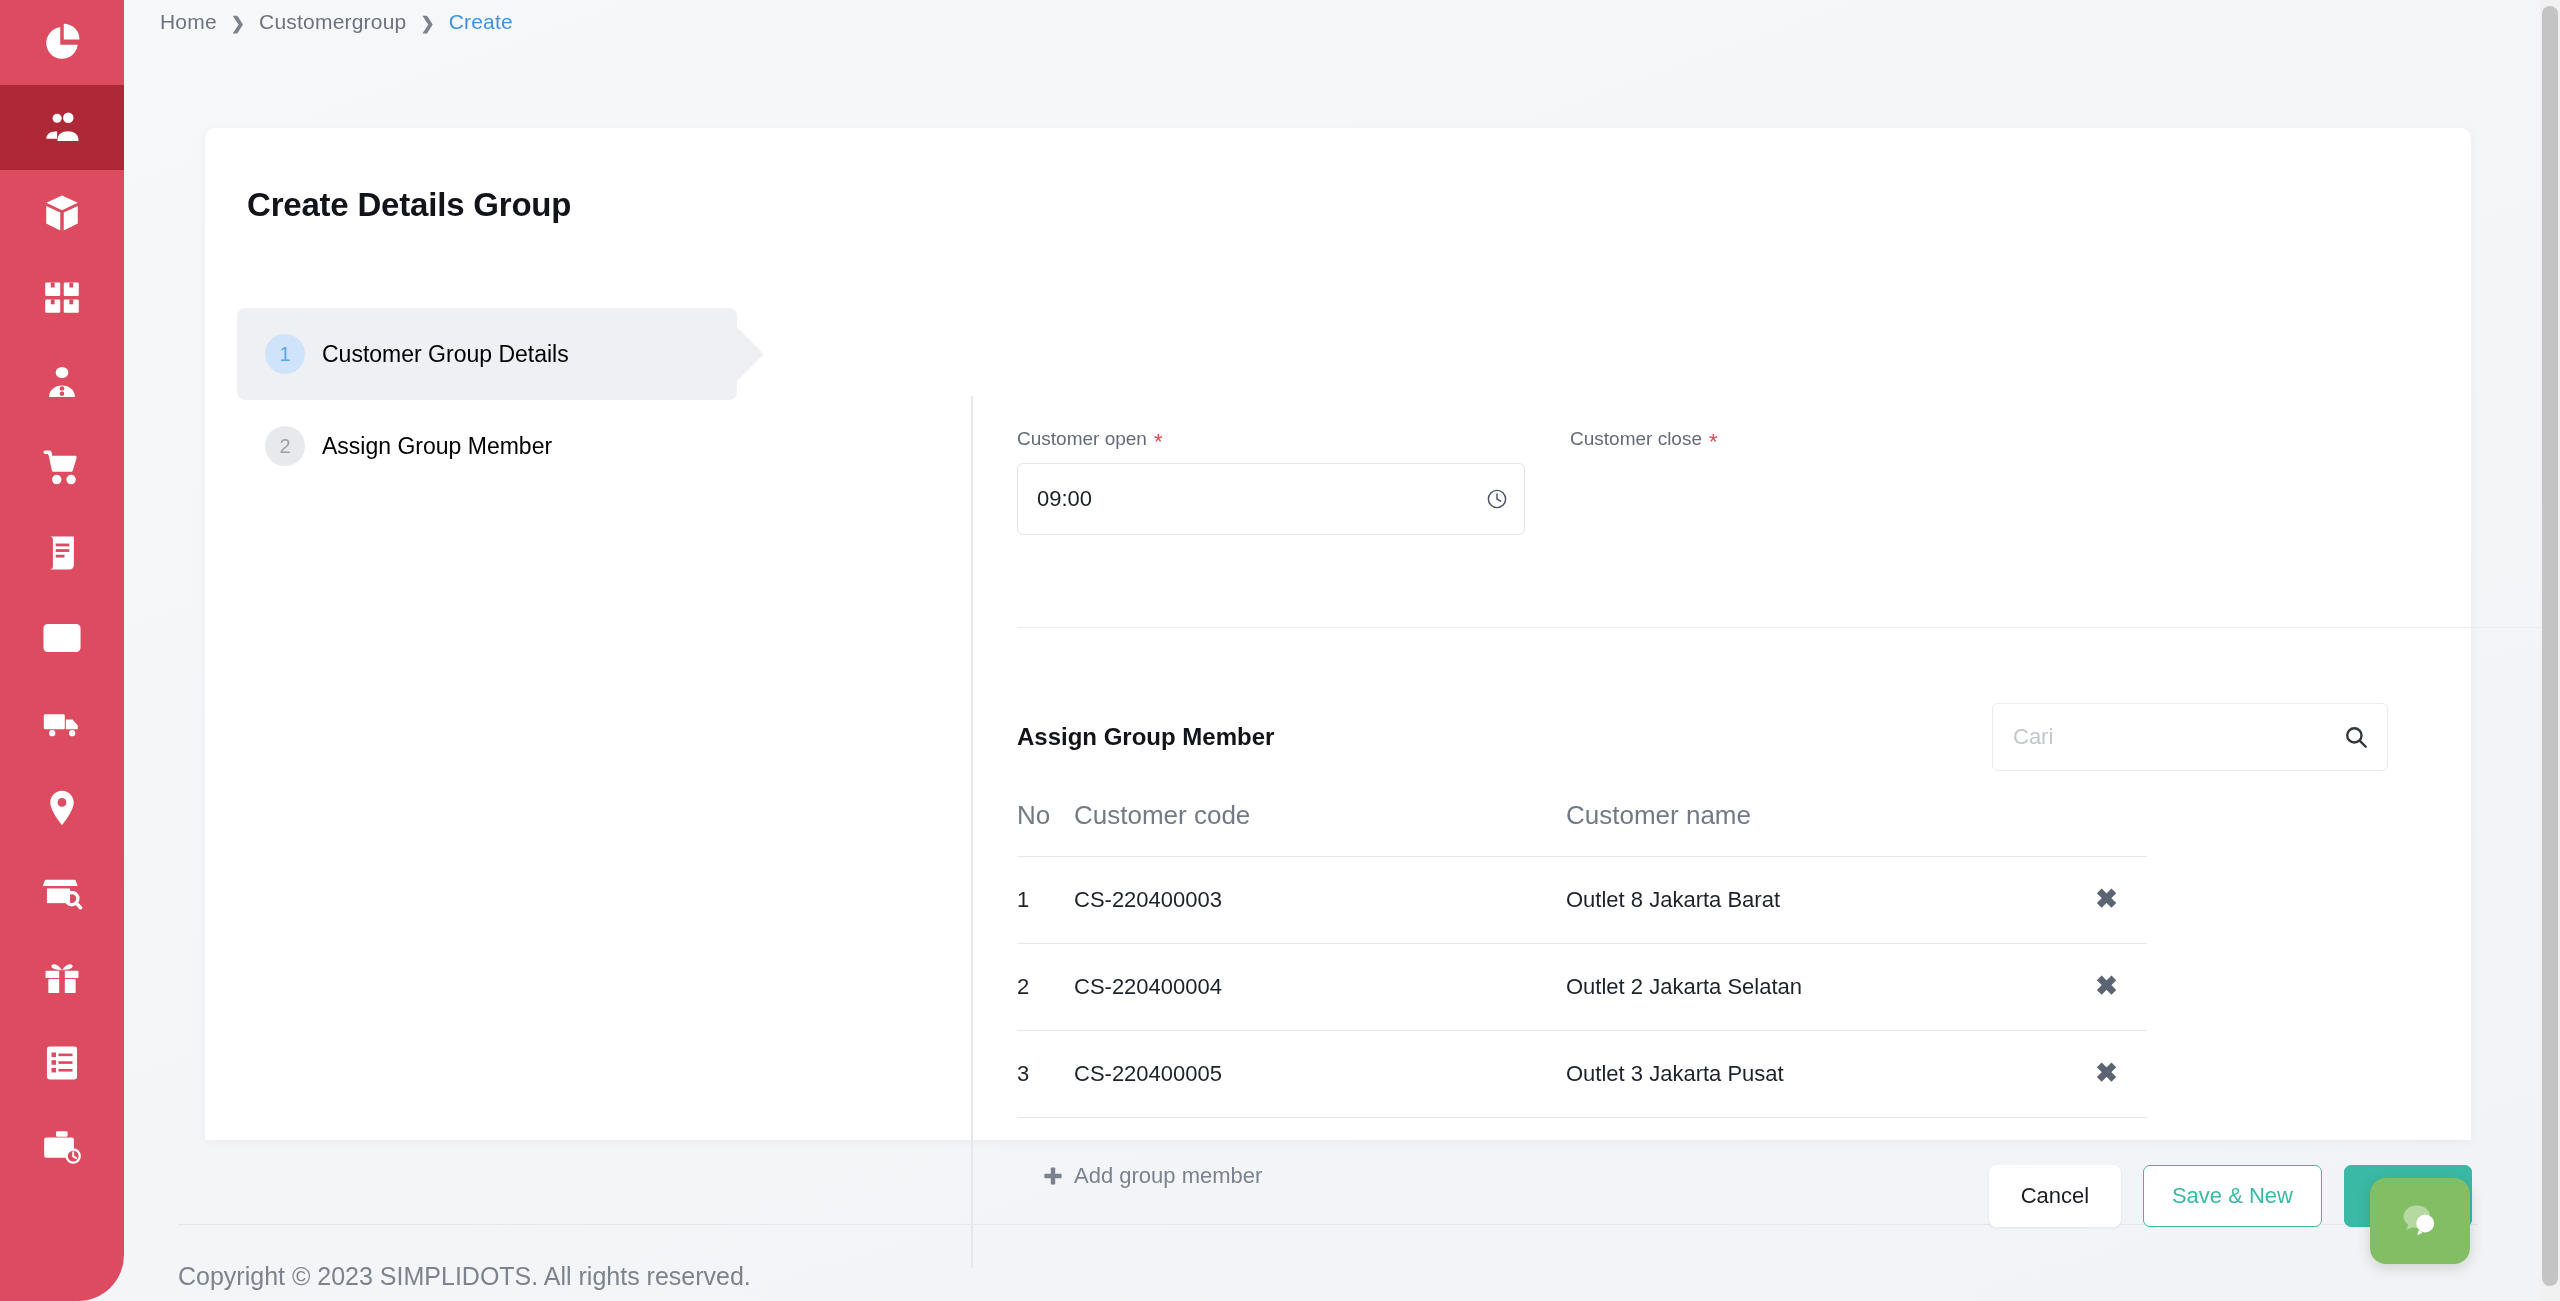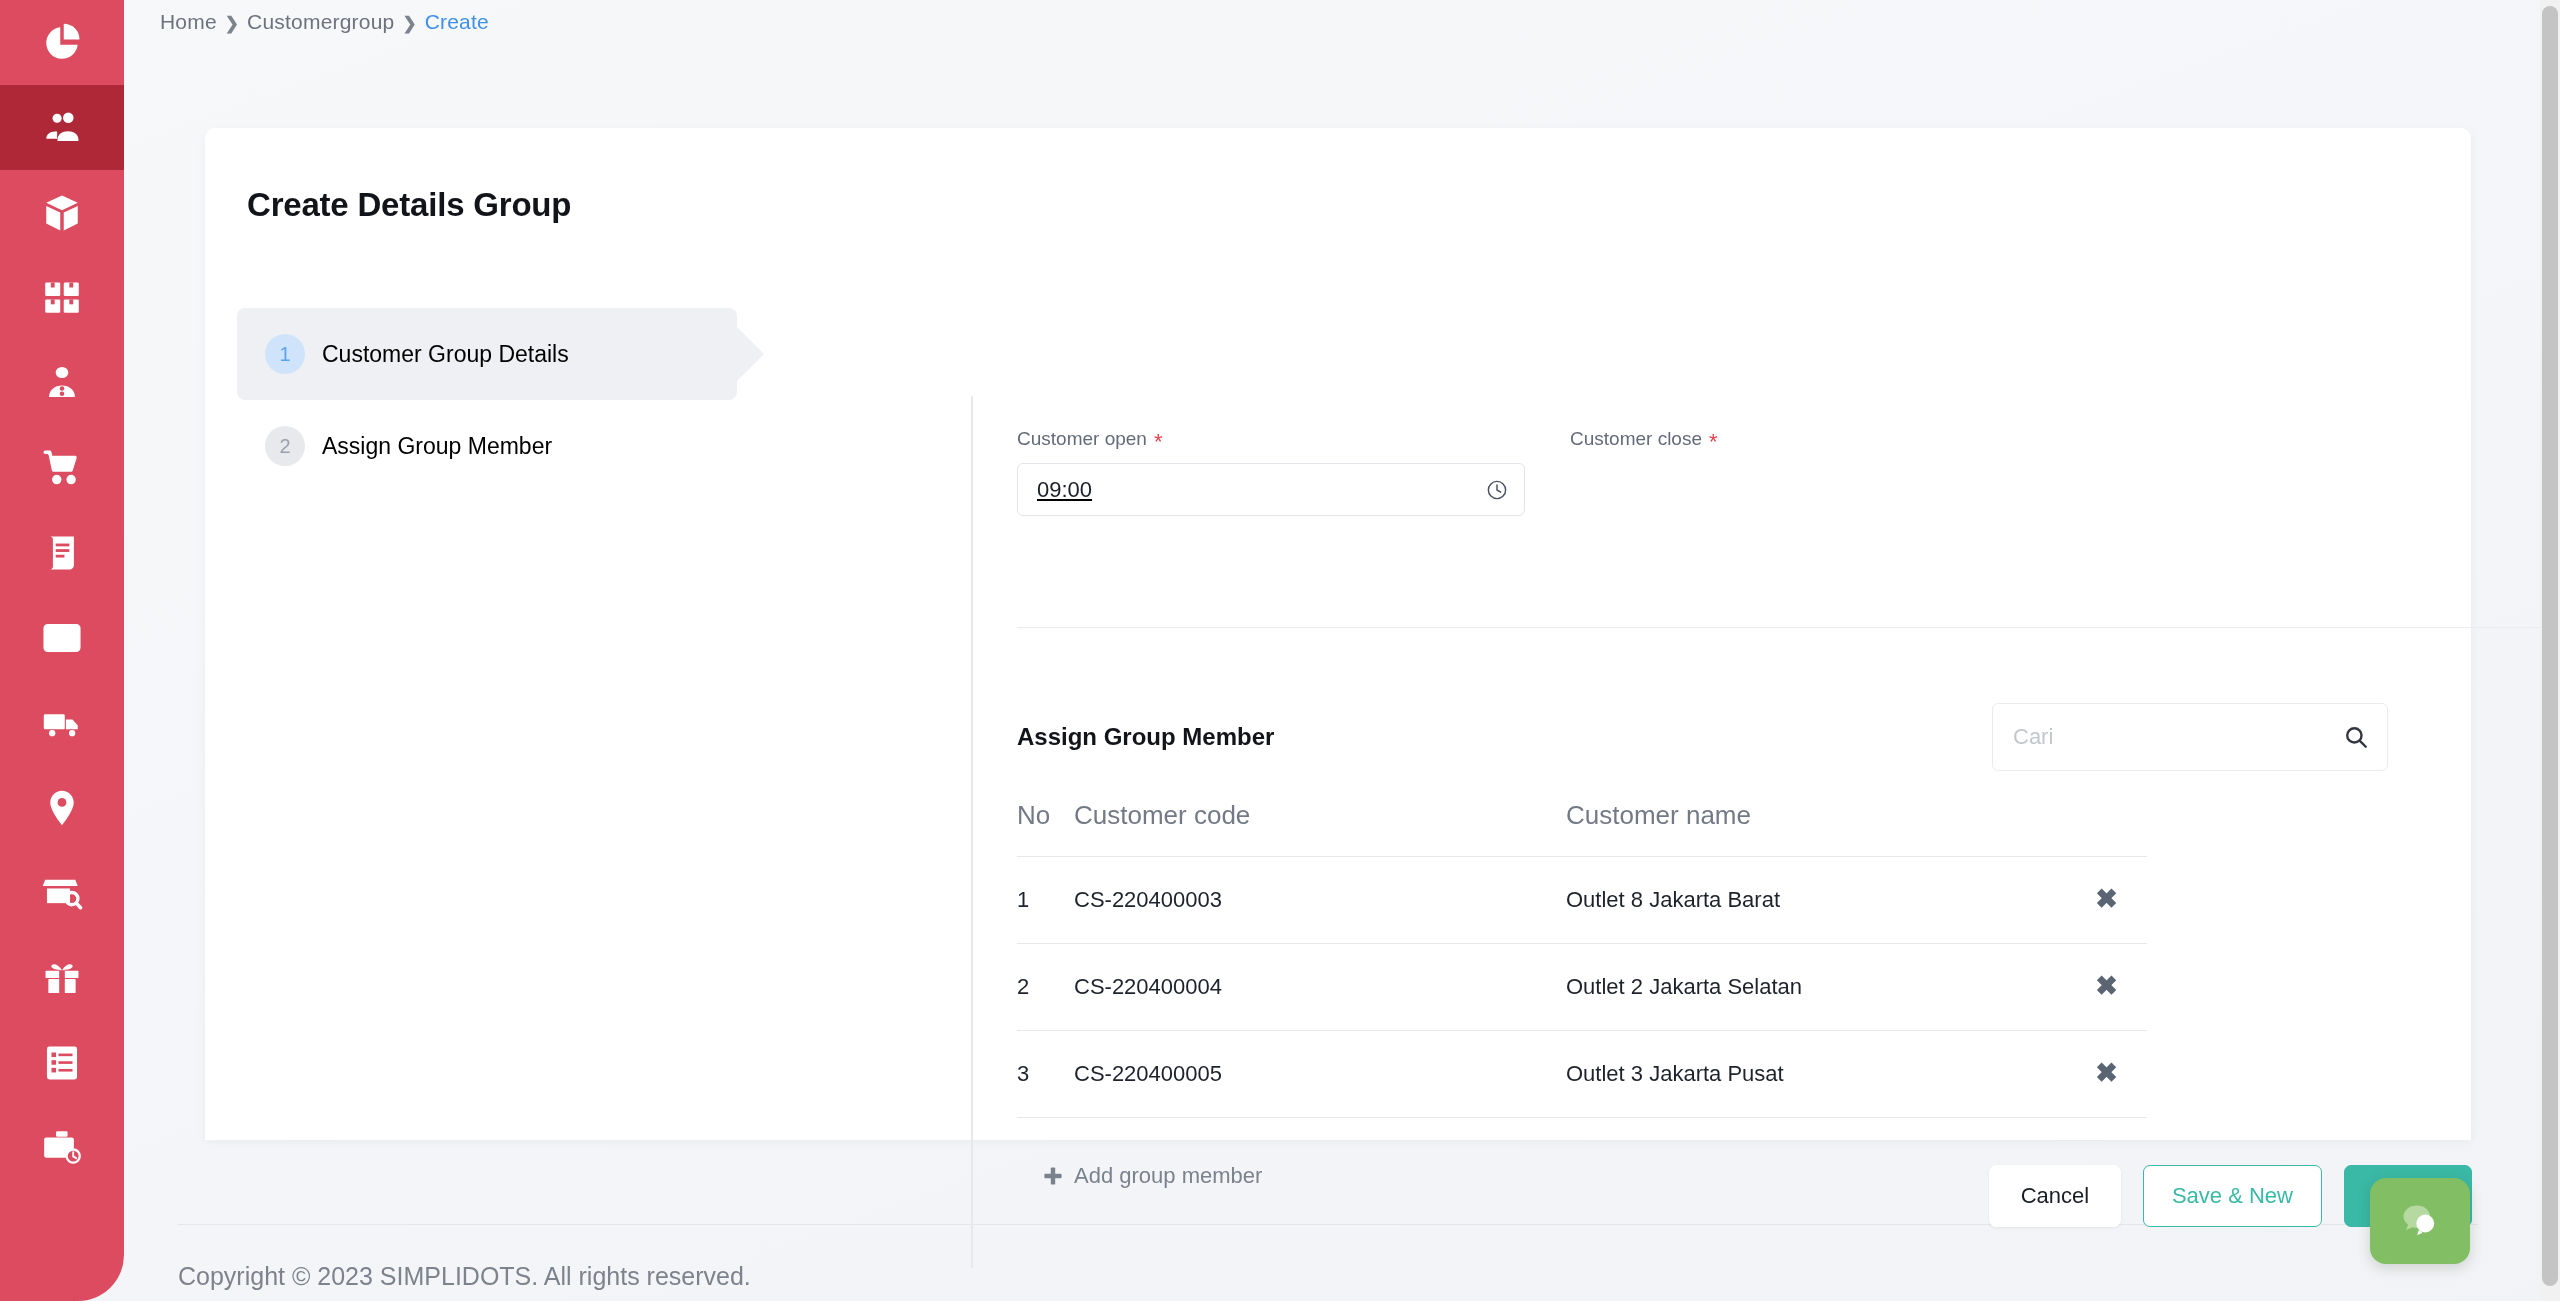--- a/index.html
+++ b/index.html
@@ -36,21 +36,21 @@
   .side-item.active { background: #AF2837; }
   .side-item svg { display: block; }
   .side-ico { width: 42px; height: 42px; fill: #ffffff; }
 
   
   #breadcrumb {
     position: absolute;
     left: 160px; top: 0px;
     height: 44px;
     display: flex; align-items: center;
-    gap: 8px;
+    gap: 14px;
     font-size: 21px;
     color: #6c737f;
     z-index: 10;
   }
   #breadcrumb .crumb { cursor: pointer; letter-spacing: .2px; }
   #breadcrumb .crumb.current { color: #3f90e8; }
   #breadcrumb .sep {
     font-size: 17px; font-weight: bold; color: #7c838d;
     transform: translateY(1px);
   }
@@ -129,25 +129,25 @@
   .field-row { display: flex; gap: 45px; }
   .field { width: 508px; }
   .field-label {
     font-size: 19px; color: #646b78;
     margin-bottom: 13px;
     display: flex; align-items: center; gap: 7px;
   }
   .req { color: #e8414f; font-size: 22px; line-height: 1; transform: translateY(3px); }
   .input-wrap {
     position: relative;
-    height: 53px;
+    height: 72px;
     border: 1px solid #e2e5ea;
     border-radius: 6px;
     background: #fff;
-    display: flex; align-items: center; text-decoration: underline;
+    display: flex; align-items: center;
   }
   .input-wrap input {
     border: 0; outline: 0; background: transparent;
     font-family: "Liberation Sans", sans-serif;
     font-size: 22px; color: #1b1f27;
     padding: 0 46px 0 19px;
     width: 100%; height: 100%;
   }
   .input-ico {
     position: absolute; right: 16px;

